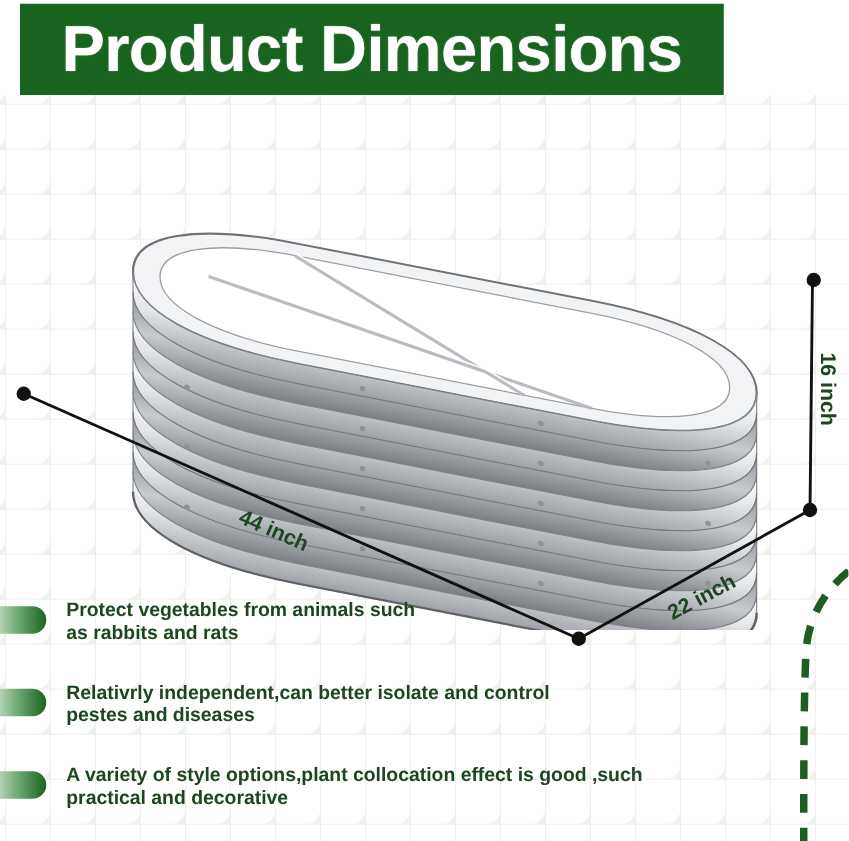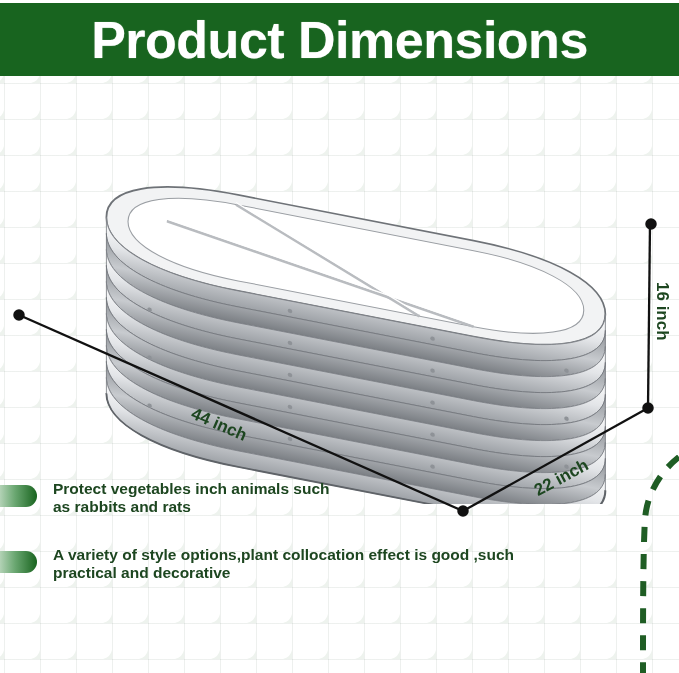--- a/index.html
+++ b/index.html
@@ -37,23 +37,23 @@
     position: absolute;
     left: 0;
     top: 76px;
     width: 679px;
     height: 597px;
   }
 
   
   .banner {
     position: absolute;
-    left: 0;
+    left: 16px;
     top: 3px;
-    width: 679px;
+    width: 563px;
     height: 73px;
     background: #18641f;
     display: flex;
     align-items: center;
     justify-content: center;
     overflow: hidden;
     text-align: right;
   }
   .banner-title {
     color: #ffffff;
@@ -320,24 +320,29 @@
   <div class="dim-label dim-16">16 inch</div>
 
   <svg class="dashed-curve" viewBox="0 0 70 218">
     <path d="M70,2 C52,16 38,38 36,64 C34,96 34,160 34,218" fill="none" stroke="#1f5d24" stroke-width="6" stroke-dasharray="15 12" stroke-linecap="butt"></path>
   </svg>
 
   <div class="bullets">
 
     <div class="bullet-row">
       <span class="bullet-marker"></span>
-      <div class="bullet-text">Protect vegetables inch animals such
+      <div class="bullet-text">Protect vegetables from animals such
 as rabbits and rats</div>
     </div>
 
+    <div class="bullet-row">
+      <span class="bullet-marker"></span>
+      <div class="bullet-text">Relativrly independent,can better isolate and control
+pestes and diseases</div>
+    </div>
 
     <div class="bullet-row">
       <span class="bullet-marker"></span>
       <div class="bullet-text">A variety of style options,plant collocation effect  is good ,such
 practical and decorative</div>
     </div>
 
   </div>
 
 </div>

